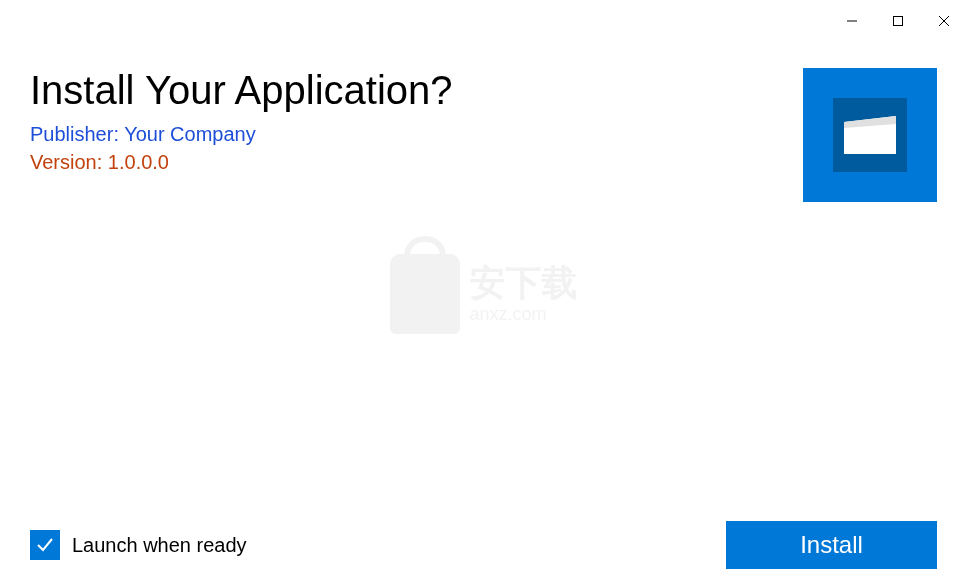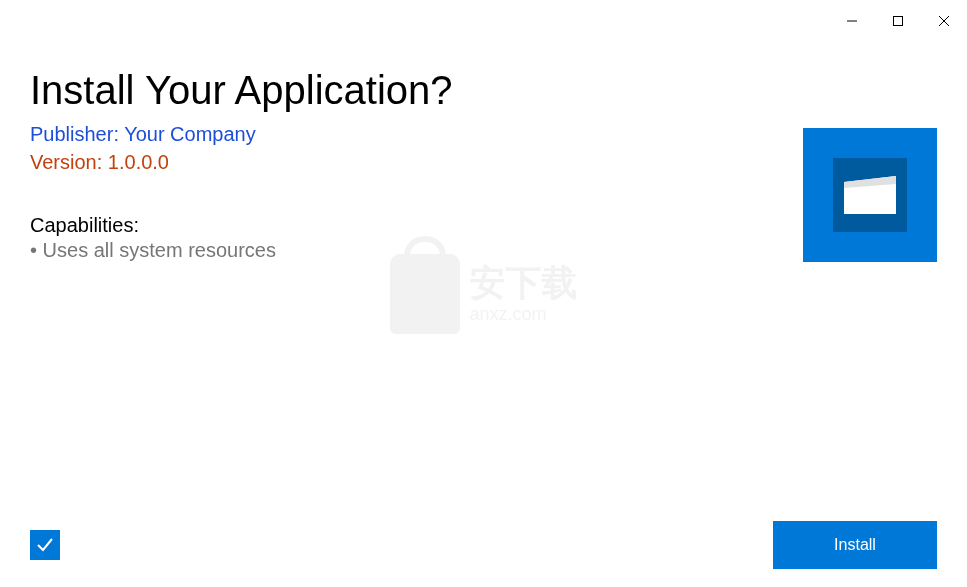--- a/index.html
+++ b/index.html
@@ -31,21 +31,21 @@
       cursor: pointer;
     }
     .window-control svg {
       width: 12px;
       height: 12px;
     }
     .content {
       padding: 30px 30px 0 30px;
       display: flex;
       justify-content: space-between;
-      align-items: flex-end;
+      align-items: flex-start;
     }
     .info {
       flex: 1;
     }
     .title {
       font-size: 40px;
       font-weight: 300;
       color: #000000;
       margin-bottom: 8px;
       line-height: 1.1;
@@ -158,25 +158,25 @@
       align-items: center;
       justify-content: center;
       cursor: pointer;
     }
     .checkbox-label {
       font-size: 20px;
       color: #000000;
       font-weight: 400;
     }
     .install-button {
-      width: 164px;
+      width: 211px;
       height: 48px;
       background: #0078d7;
       color: #ffffff;
-      font-size: 16px;
+      font-size: 24px;
       font-weight: 400;
       border: none;
       cursor: pointer;
       font-family: inherit;
     }
   </style>
 </head>
 <body>
 
 <div class="titlebar">
@@ -199,24 +199,20 @@
 </div>
 
 <div class="content">
   <div class="info">
     <h1 class="title">Install Your Application?</h1>
     <div class="publisher">
       <span>Publisher: </span><span>Your Company</span>
     </div>
     <div class="version">
       <span>Version: </span><span>1.0.0.0</span>
-    </div>
-    <div class="capabilities-section">
-      <div class="capabilities-label">Capabilities:</div>
-      <div class="capability-item">• Uses all system resources</div>
     </div>
   </div>
   <div class="app-icon-container">
     <div class="app-icon-inner">
       <svg width="56" height="42" viewBox="0 0 56 42">
         <path d="M 2 8 L 54 2 L 54 40 L 2 40 Z" fill="#ffffff"></path>
         <path d="M 2 8 L 54 2 L 54 10 L 2 14 Z" fill="#e0e0e0"></path>
       </svg>
     </div>
   </div>
@@ -230,15 +226,16 @@
   </div>
 </div>
 
 <div class="footer">
   <div class="checkbox-group">
     <div class="checkbox">
       <svg width="22" height="22" viewBox="0 0 22 22">
         <path d="M 4 11 L 9 16 L 18 5" fill="none" stroke="#ffffff" stroke-width="2"></path>
       </svg>
     </div>
+    <span class="checkbox-label">Launch when ready</span>
   </div>
   <button class="install-button">Install</button>
 </div>
 
 </body></html>

